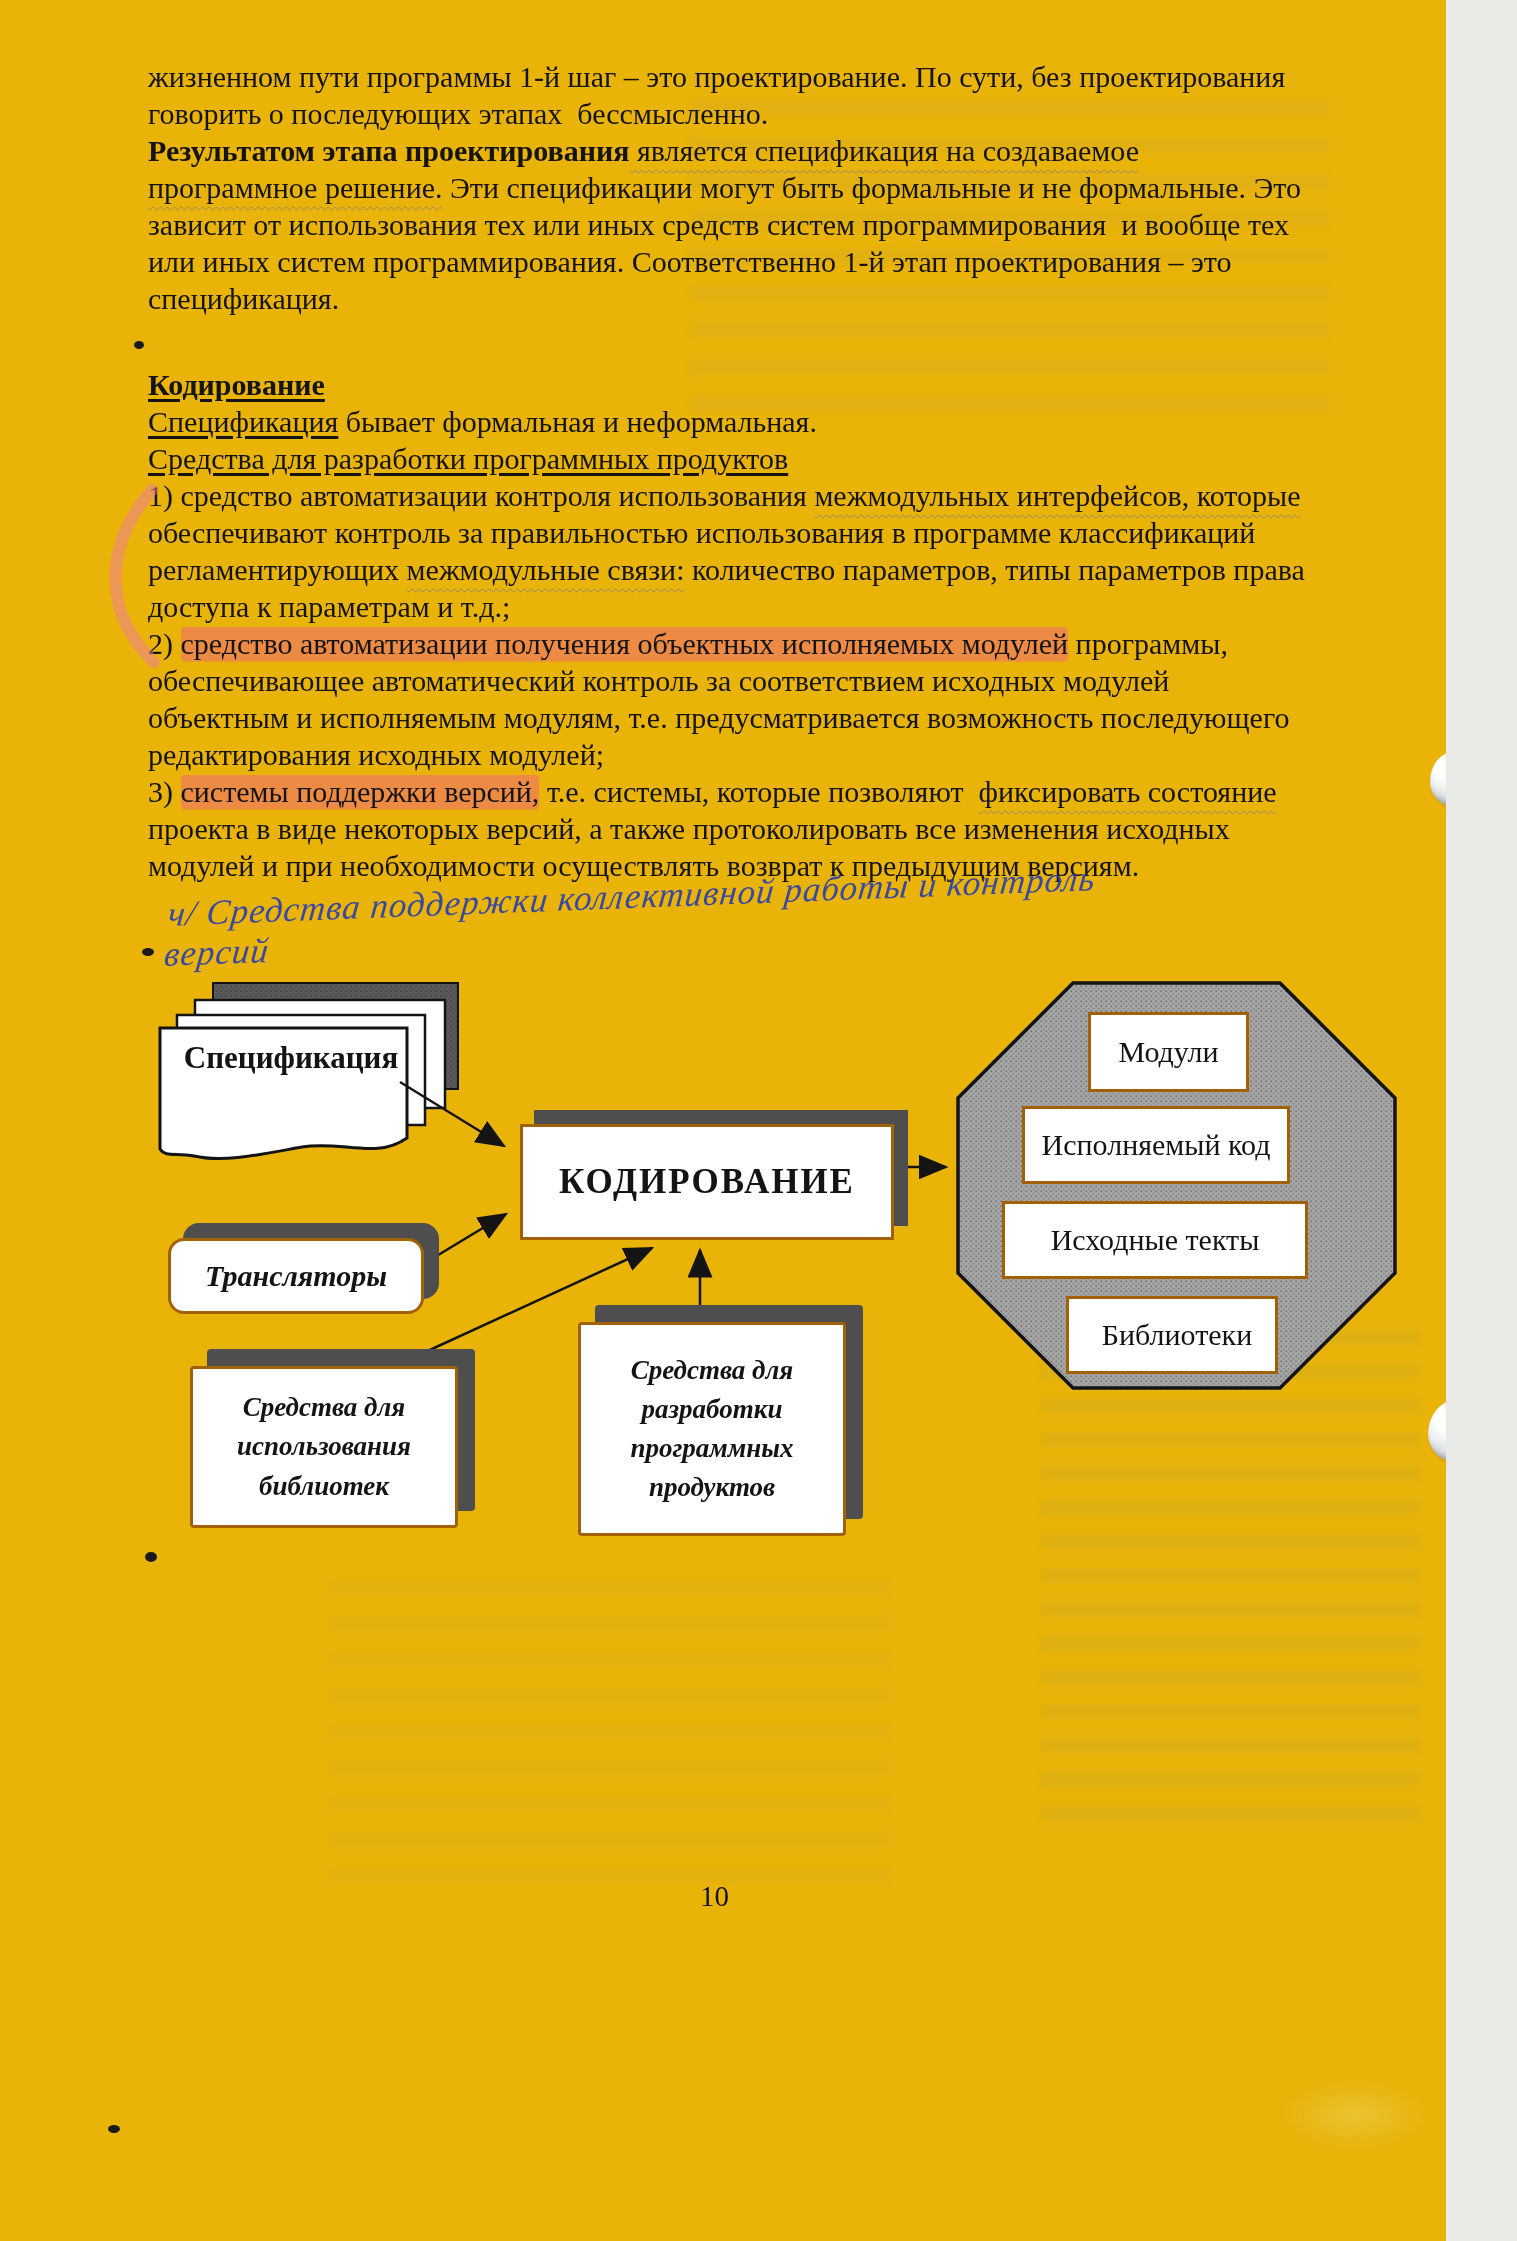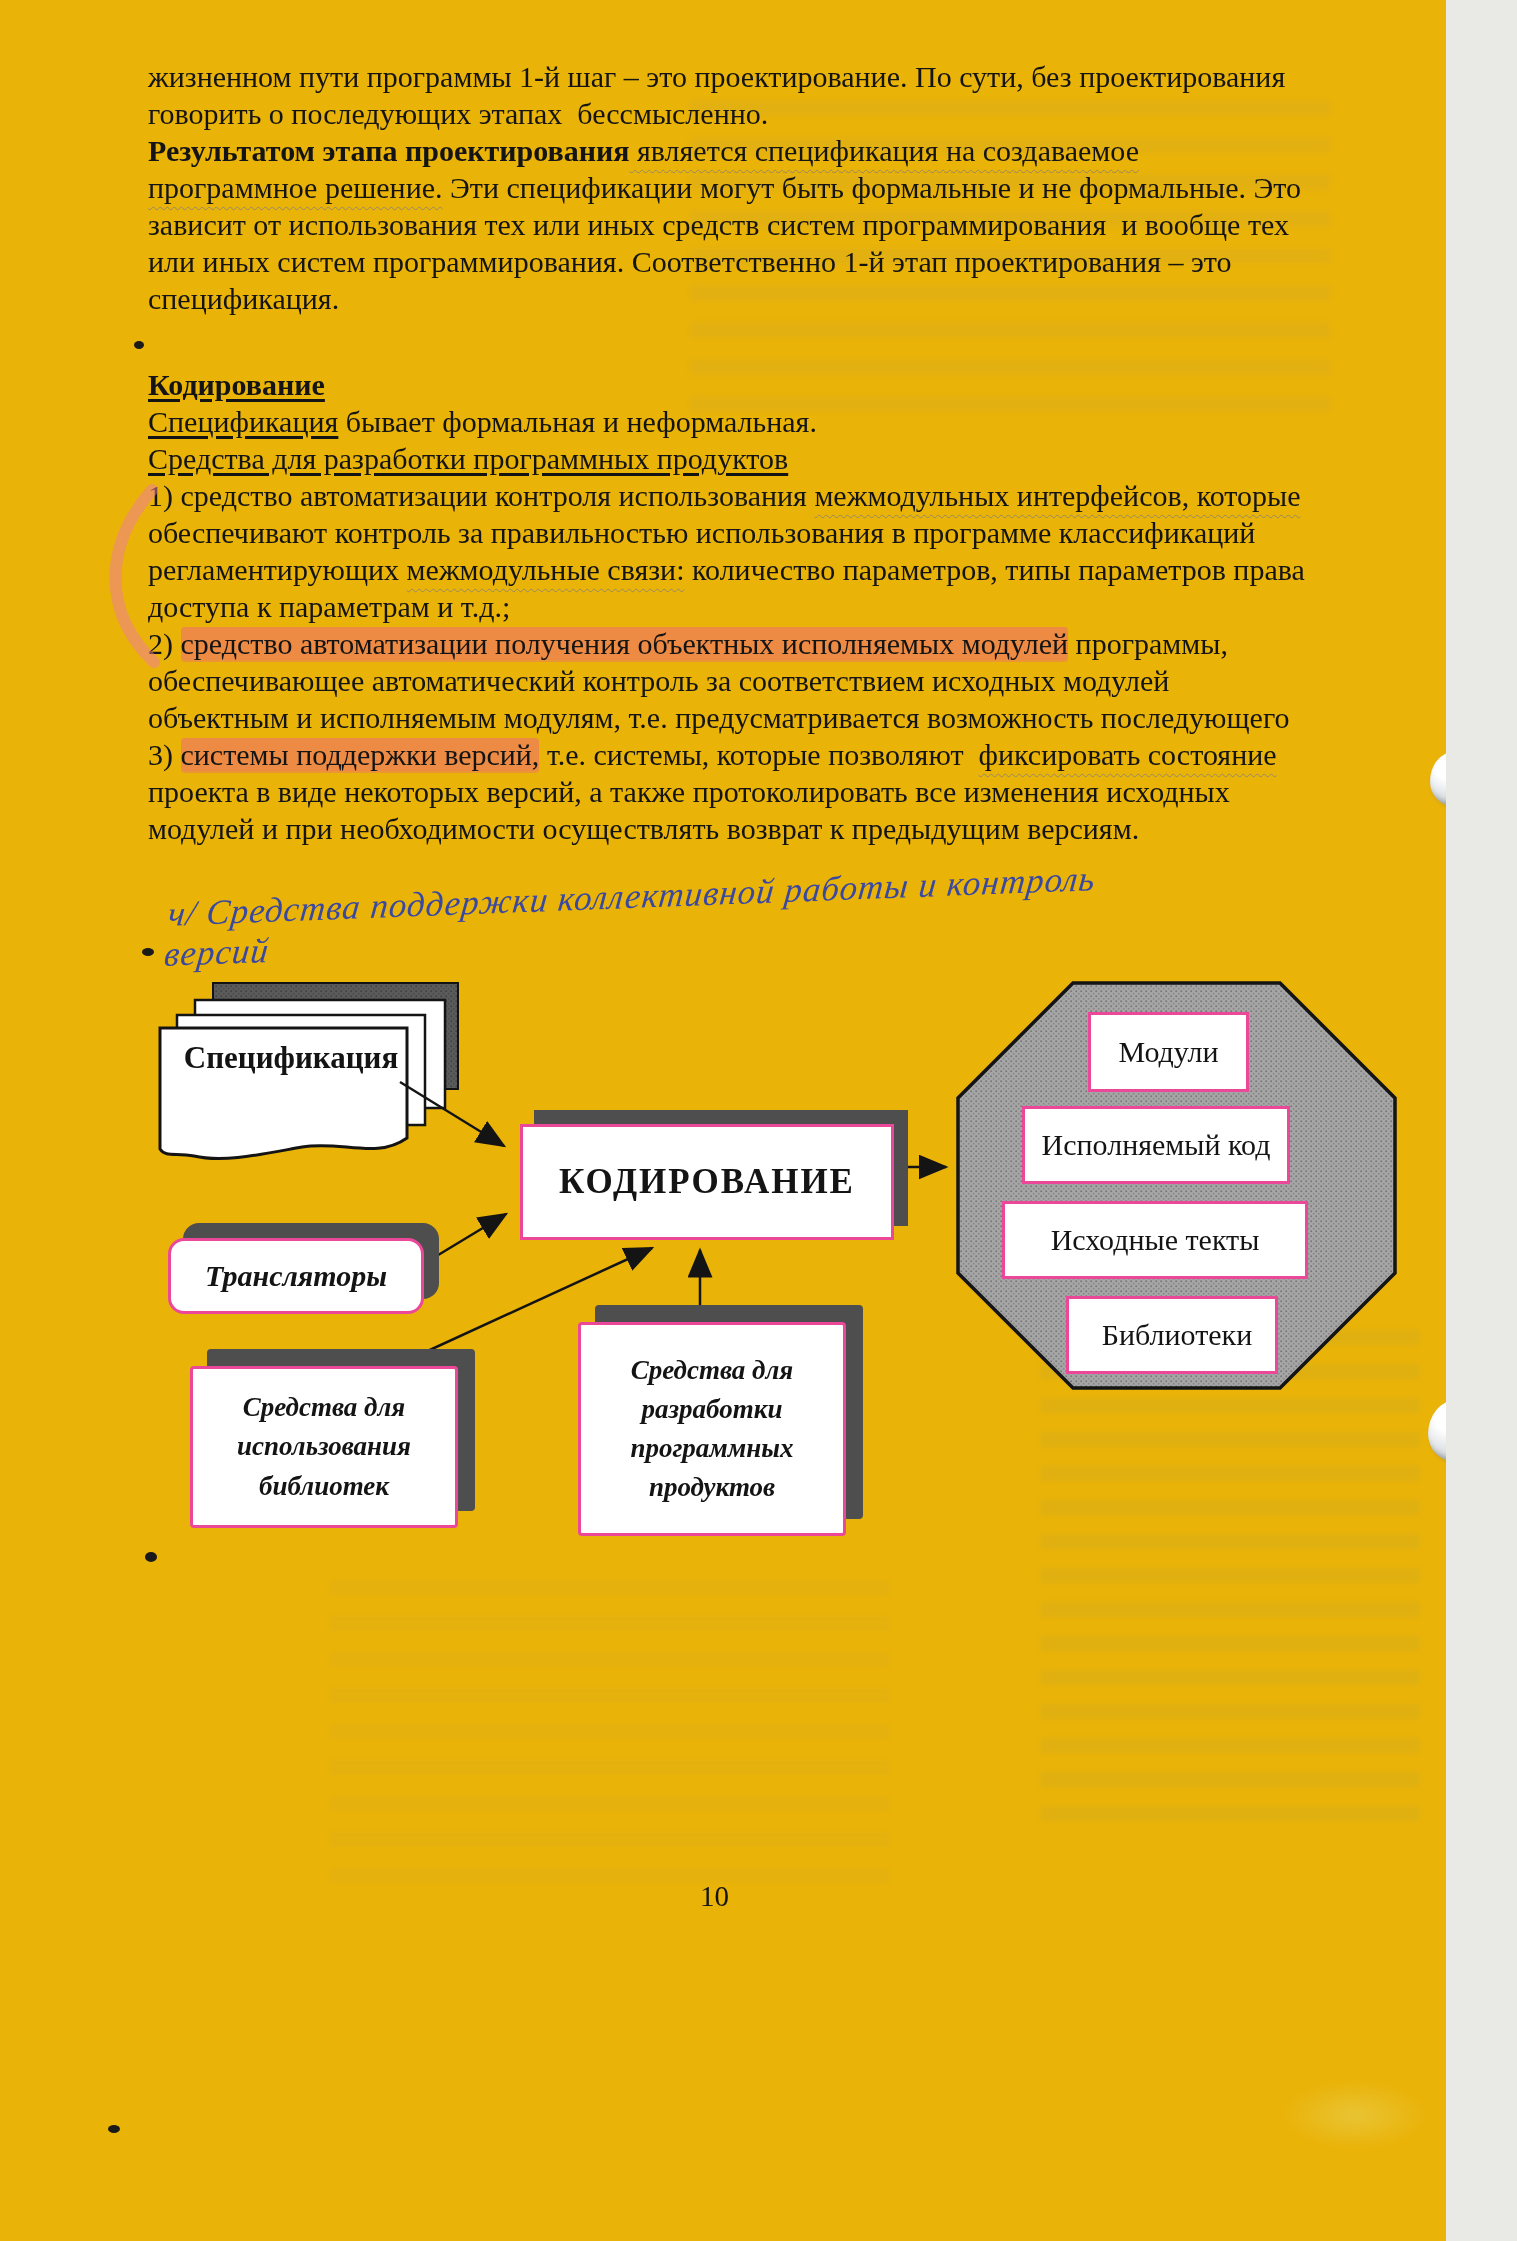--- a/index.html
+++ b/index.html
@@ -14,21 +14,21 @@
         text-decoration-color:rgba(125,125,125,.75);text-decoration-thickness:1px;
         text-underline-offset:8px;}
   .hl{background:rgba(240,94,134,.48);border-radius:4px;box-shadow:0 2px 0 rgba(240,94,134,.35);}
   .gap{margin-top:49px;}
   
   .note{position:absolute;left:166px;top:876px;width:980px;color:#2b3fae;
         font-size:35px;font-style:italic;letter-spacing:1px;
         transform:rotate(-2.2deg) skewX(-8deg);opacity:.92;}
   
   .overlay{position:absolute;left:0;top:0;pointer-events:none;}
-  .dbox{position:absolute;border:3px solid #ec4899;background:#fff;display:flex;
+  .dbox{position:absolute;border:3px solid #a16207;background:#fff;display:flex;
         flex-direction:column;align-items:center;justify-content:center;text-align:center;}
   .sh{box-shadow:14px -14px 0 0 #4e4e4e;}
   .rnd{border-radius:4px;box-shadow:17px -17px 0 0 #4e4e4e;}
   .coding{left:520px;top:1124px;width:368px;height:110px;font-weight:bold;
           font-size:35px;letter-spacing:2px;}
   .translators{left:168px;top:1238px;width:250px;height:70px;border-radius:16px;
           font-weight:bold;font-style:italic;font-size:30px;box-shadow:15px -15px 0 0 #4e4e4e;}
   .libtools{left:190px;top:1366px;width:262px;height:156px;
           font-weight:bold;font-style:italic;font-size:27px;line-height:1.45;}
   .devtools{left:578px;top:1322px;width:262px;height:208px;
@@ -86,20 +86,21 @@
     <div class="ln"><span class="u">Средства для разработки программных продуктов</span></div>
 
     <div class="ln"><span>1) средство автоматизации контроля использования </span><span class="wavy">межмодульных интерфейсов, которые</span></div>
     <div class="ln"><span>обеспечивают контроль за правильностью использования в программе классификаций</span></div>
     <div class="ln"><span>регламентирующих </span><span class="wavy">межмодульные связи:</span><span> количество параметров, типы параметров права</span></div>
     <div class="ln"><span>доступа к параметрам и т.д.;</span></div>
 
     <div class="ln"><span>2) </span><span class="hl">средство автоматизации получения объектных исполняемых модулей</span><span> программы,</span></div>
     <div class="ln"><span>обеспечивающее автоматический контроль за соответствием исходных модулей</span></div>
     <div class="ln"><span>объектным и исполняемым модулям, т.е. предусматривается возможность последующего</span></div>
+    <div class="ln"><span>редактирования исходных модулей;</span></div>
 
     <div class="ln"><span>3) </span><span class="hl">системы поддержки версий,</span><span> т.е. системы, которые позволяют  </span><span class="wavy">фиксировать состояние</span></div>
     <div class="ln"><span>проекта в виде некоторых версий, а также протоколировать все изменения исходных</span></div>
     <div class="ln"><span>модулей и при необходимости осуществлять возврат к предыдущим версиям.</span></div>
   </div>
 
   <div class="note">ч/ Средства поддержки коллективной работы и контроль версий</div>
 
   <svg class="overlay" width="1517" height="2241" viewBox="0 0 1517 2241">
     <defs>

